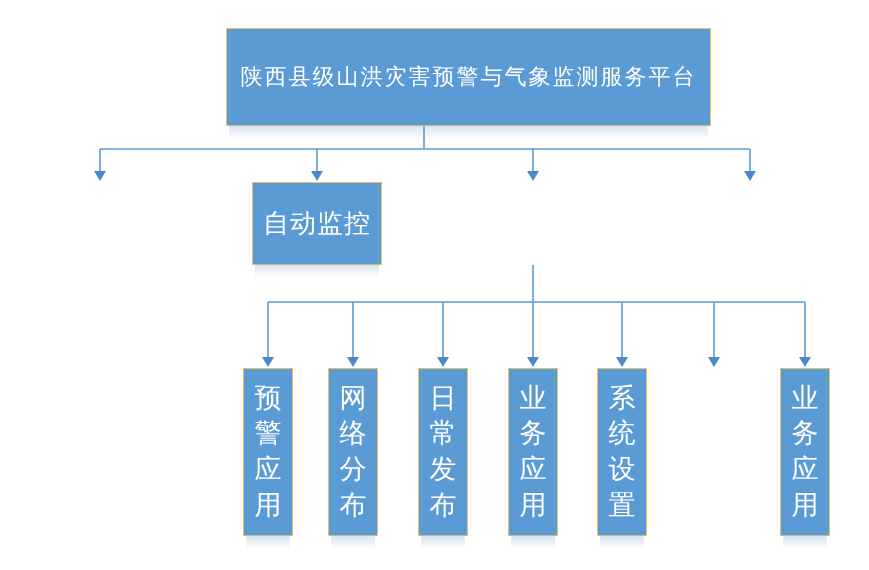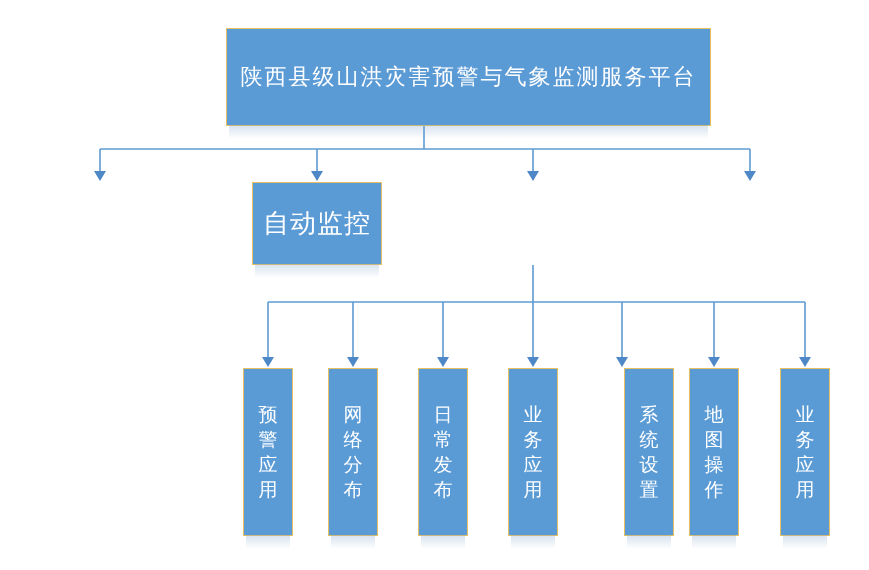--- a/index.html
+++ b/index.html
@@ -58,21 +58,21 @@
   .node-l2 {
     top: 182px;
     width: 130px; height: 83px;
     font-size: 26px;
     letter-spacing: 1px;
     white-space: nowrap;
   }
   .node-l3 {
     top: 368px;
     width: 50px; height: 168px;
-    font-size: 19px;
+    font-size: 27px;
   }
   .vtext {
     display: block;
     width: 1em;
     line-height: 1.32;
     word-break: break-all;
     text-align: center;
   }
 </style>
 </head>
@@ -114,23 +114,20 @@
   </div>
   <div class="node node-l3" style="left:328px">
     <span class="vtext">网络分布</span>
   </div>
   <div class="node node-l3" style="left:418px">
     <span class="vtext">日常发布</span>
   </div>
   <div class="node node-l3" style="left:508px">
     <span class="vtext">业务应用</span>
   </div>
-  <div class="node node-l3" style="left:624px">
+  <div class="node node-l3" style="left:597px">
     <span class="vtext">系统设置</span>
-  </div>
-  <div class="node node-l3" style="left:689px">
-    <span class="vtext">地图操作</span>
   </div>
   <div class="node node-l3" style="left:780px">
     <span class="vtext">业务应用</span>
   </div>
 
 </div>
 
 </body></html>

